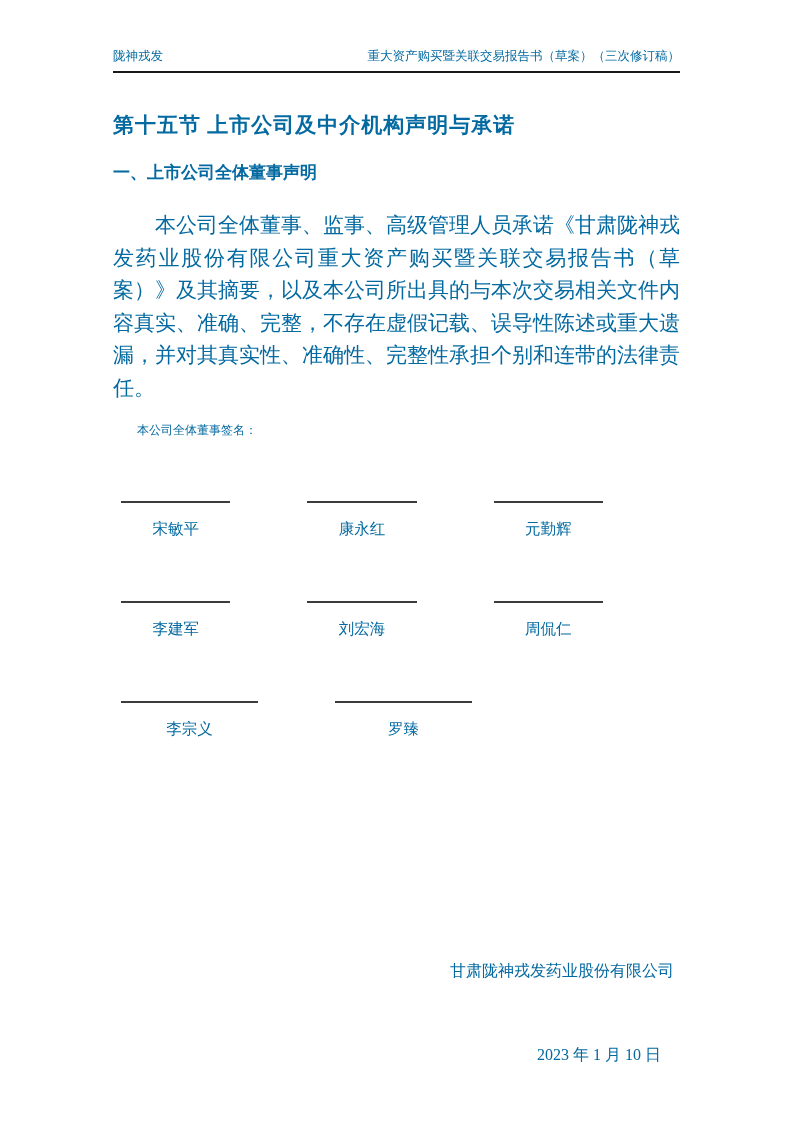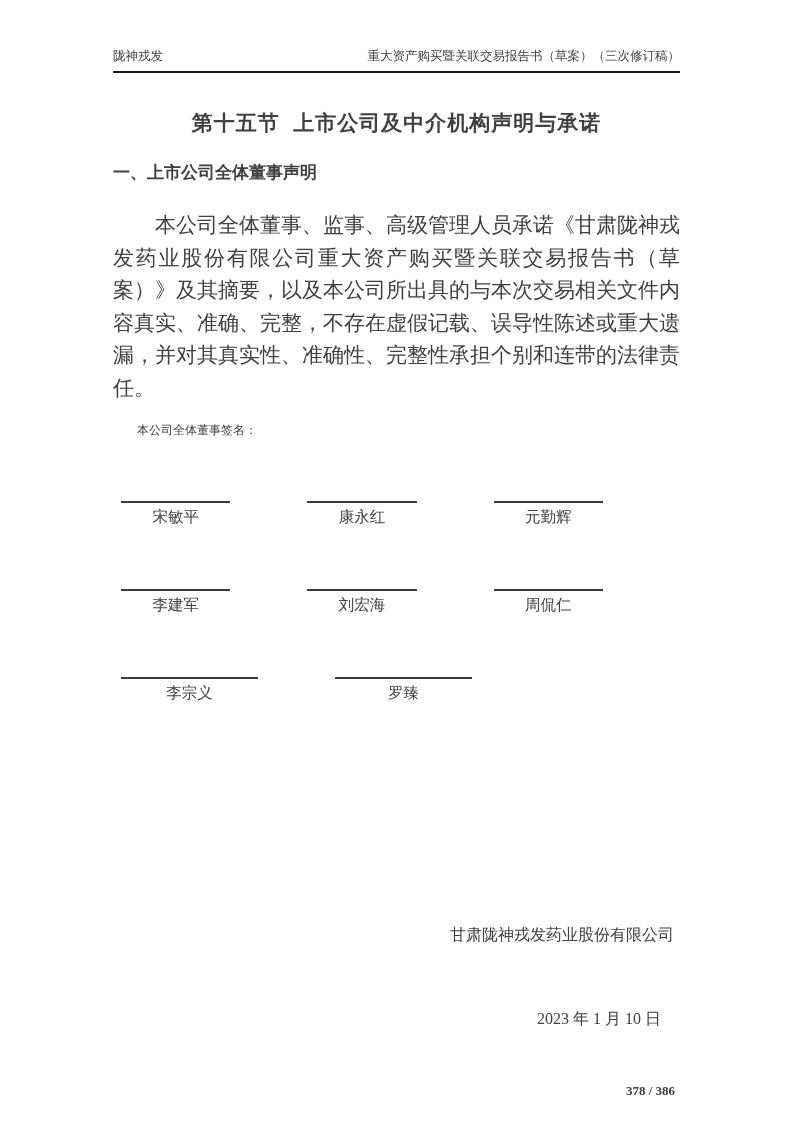--- a/index.html
+++ b/index.html
@@ -3,38 +3,38 @@
 <meta charset="utf-8">
 <style>
   * { box-sizing: border-box; }
   html, body { margin: 0; padding: 0; background: #e8e8e8; }
   .page {
     position: relative;
     width: 793px;
     height: 1122px;
     margin: 0 auto;
     background: #ffffff;
-    color: #404040;
+    color: #0369a1;
     font-family: "Liberation Serif", "DejaVu Serif", serif;
     overflow: hidden;
   }
   .header {
     display: flex;
     justify-content: space-between;
     align-items: flex-end;
     margin: 48px 113px 0 113px;
     padding-bottom: 7px;
     border-bottom: 2px solid #1a1a1a;
     font-size: 12.5px;
     line-height: 16px;
   }
   .doc-title {
     margin: 38px 113px 0 113px;
-    text-align: center;
-    font-family: Liberation Mono, monospace;
+    text-align: left;
+    font-family: Liberation Serif, serif;
     font-size: 21px;
     font-weight: bold;
     line-height: 28px;
     letter-spacing: 1px;
   }
   .section-heading {
     margin: 22px 113px 0 113px;
     font-family: "Liberation Sans", "DejaVu Sans", sans-serif;
     font-size: 17px;
     font-weight: bold;
@@ -64,21 +64,21 @@
     width: 137px;
     margin-right: 77px;
     text-align: center;
   }
   .sig-line {
     height: 2px;
     background: #3c3c3c;
   }
   .sig-name {
     display: block;
-    padding-top: 3px;
+    padding-top: 15px;
     font-size: 15.5px;
     line-height: 22px;
   }
   .company-line {
     margin: 220px 0 0 450px;
     font-size: 16px;
     line-height: 22px;
   }
   .date-line {
     margin: 62px 0 0 537px;

